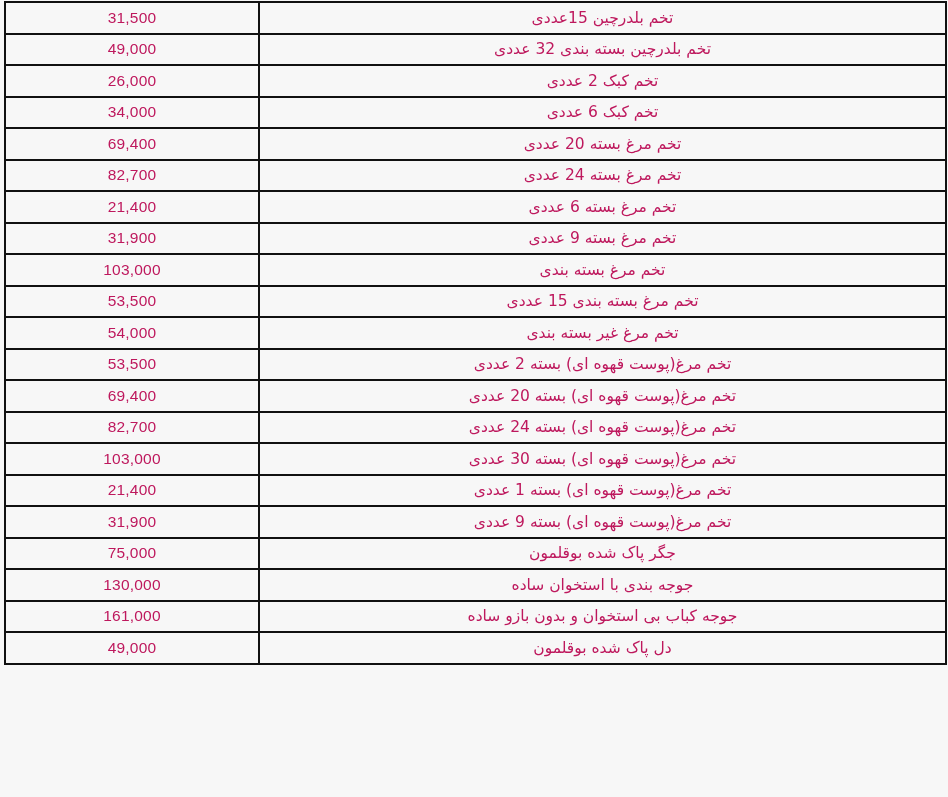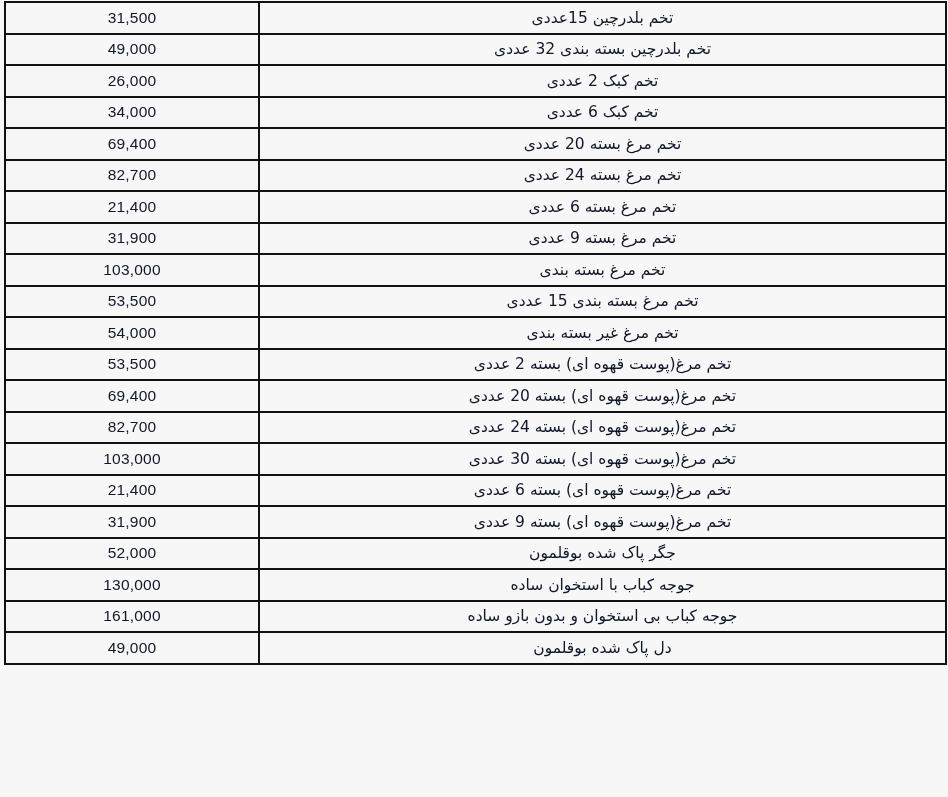--- a/index.html
+++ b/index.html
@@ -22,21 +22,21 @@
       table-layout: fixed;
       direction: ltr;
       background: #f7f7f7;
     }
     table.price-table td {
       border: 2px solid #111;
       height: 29.5px;
       padding: 0;
       text-align: center;
       vertical-align: middle;
-      color: #0f172a;
+      color: #be185d;
       font-size: 15.5px;
       line-height: 18px;
     }
     td.price-cell {
       width: 252px;
       font-family: "Liberation Sans", "DejaVu Sans", sans-serif;
       letter-spacing: 0.2px;
     }
     td.name-cell {
       direction: rtl;
@@ -105,33 +105,33 @@
       <tr>
         <td class="price-cell">82,700</td>
         <td class="name-cell">تخم مرغ(پوست قهوه ای) بسته 24 عددی</td>
       </tr>
       <tr>
         <td class="price-cell">103,000</td>
         <td class="name-cell">تخم مرغ(پوست قهوه ای) بسته 30 عددی</td>
       </tr>
       <tr>
         <td class="price-cell">21,400</td>
-        <td class="name-cell">تخم مرغ(پوست قهوه ای) بسته 6 عددی</td>
+        <td class="name-cell">تخم مرغ(پوست قهوه ای) بسته 1 عددی</td>
       </tr>
       <tr>
         <td class="price-cell">31,900</td>
         <td class="name-cell">تخم مرغ(پوست قهوه ای) بسته 9 عددی</td>
       </tr>
       <tr>
-        <td class="price-cell">52,000</td>
+        <td class="price-cell">75,000</td>
         <td class="name-cell">جگر پاک شده بوقلمون</td>
       </tr>
       <tr>
         <td class="price-cell">130,000</td>
-        <td class="name-cell">جوجه کباب با استخوان ساده</td>
+        <td class="name-cell">جوجه بندی با استخوان ساده</td>
       </tr>
       <tr>
         <td class="price-cell">161,000</td>
         <td class="name-cell">جوجه کباب بی استخوان و بدون بازو ساده</td>
       </tr>
       <tr>
         <td class="price-cell">49,000</td>
         <td class="name-cell">دل پاک شده بوقلمون</td>
       </tr>
     </tbody>

